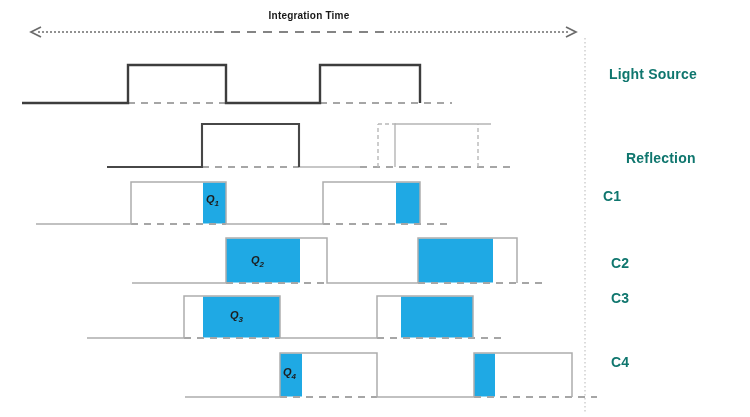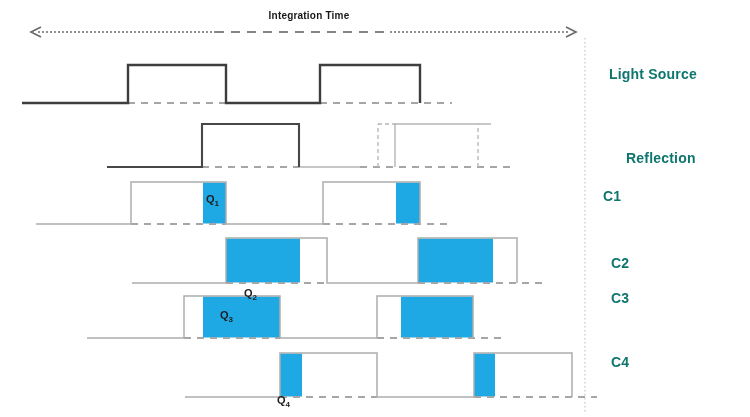--- a/index.html
+++ b/index.html
@@ -12,27 +12,27 @@
     white-space:nowrap;
   }
   .title{left:199px;top:10px;width:220px;text-align:center;font-size:10px;color:#181818;}
   .rowlbl-light{left:609px;top:66px;}
   .rowlbl-refl{left:626px;top:126px;margin-top:24px;}
   .rowlbl-c1{left:603px;top:188px;}
   .rowlbl-c2{left:611px;top:255px;}
   .rowlbl-c3{left:611px;top:290px;}
   .rowlbl-c4{left:611px;top:354px;}
   .qlabel{
-    position:absolute;font-weight:700;color:#1d1d1d;font-size:11px;line-height:11px;
+    position:absolute;font-weight:700;font-style:italic;color:#1d1d1d;font-size:11px;line-height:11px;
   }
   .qlabel sub{font-size:8px;line-height:8px;}
   .q1{left:206px;top:194px;}
-  .q2{left:244px;top:255px;margin-top:33px;}
-  .q3{left:220px;top:310px;}
-  .q4{left:277px;top:367px;margin-top:28px;}
+  .q2{left:251px;top:255px;}
+  .q3{left:230px;top:310px;}
+  .q4{left:283px;top:367px;}
   svg{position:absolute;left:0;top:0;}
   
   .wf-dark{stroke:#3d3d3d;stroke-width:2.4;fill:none;}
   .wf-dark2{stroke:#474747;stroke-width:2.1;fill:none;}
   .wf-gray{stroke:#adadad;stroke-width:1.5;fill:none;}
   .wf-gray-thin{stroke:#b5b5b5;stroke-width:1.4;fill:none;}
   .dash-gray{stroke:#a6a6a6;stroke-width:2;fill:none;stroke-dasharray:7 6;}
   .dash-lite{stroke:#b8b8b8;stroke-width:1.4;fill:none;stroke-dasharray:4 3;}
   .arrow-dot{stroke:#6e6e6e;stroke-width:1.4;fill:none;stroke-dasharray:2 2;}
   .arrow-dash{stroke:#5c5c5c;stroke-width:1.6;fill:none;stroke-dasharray:9 7;}

